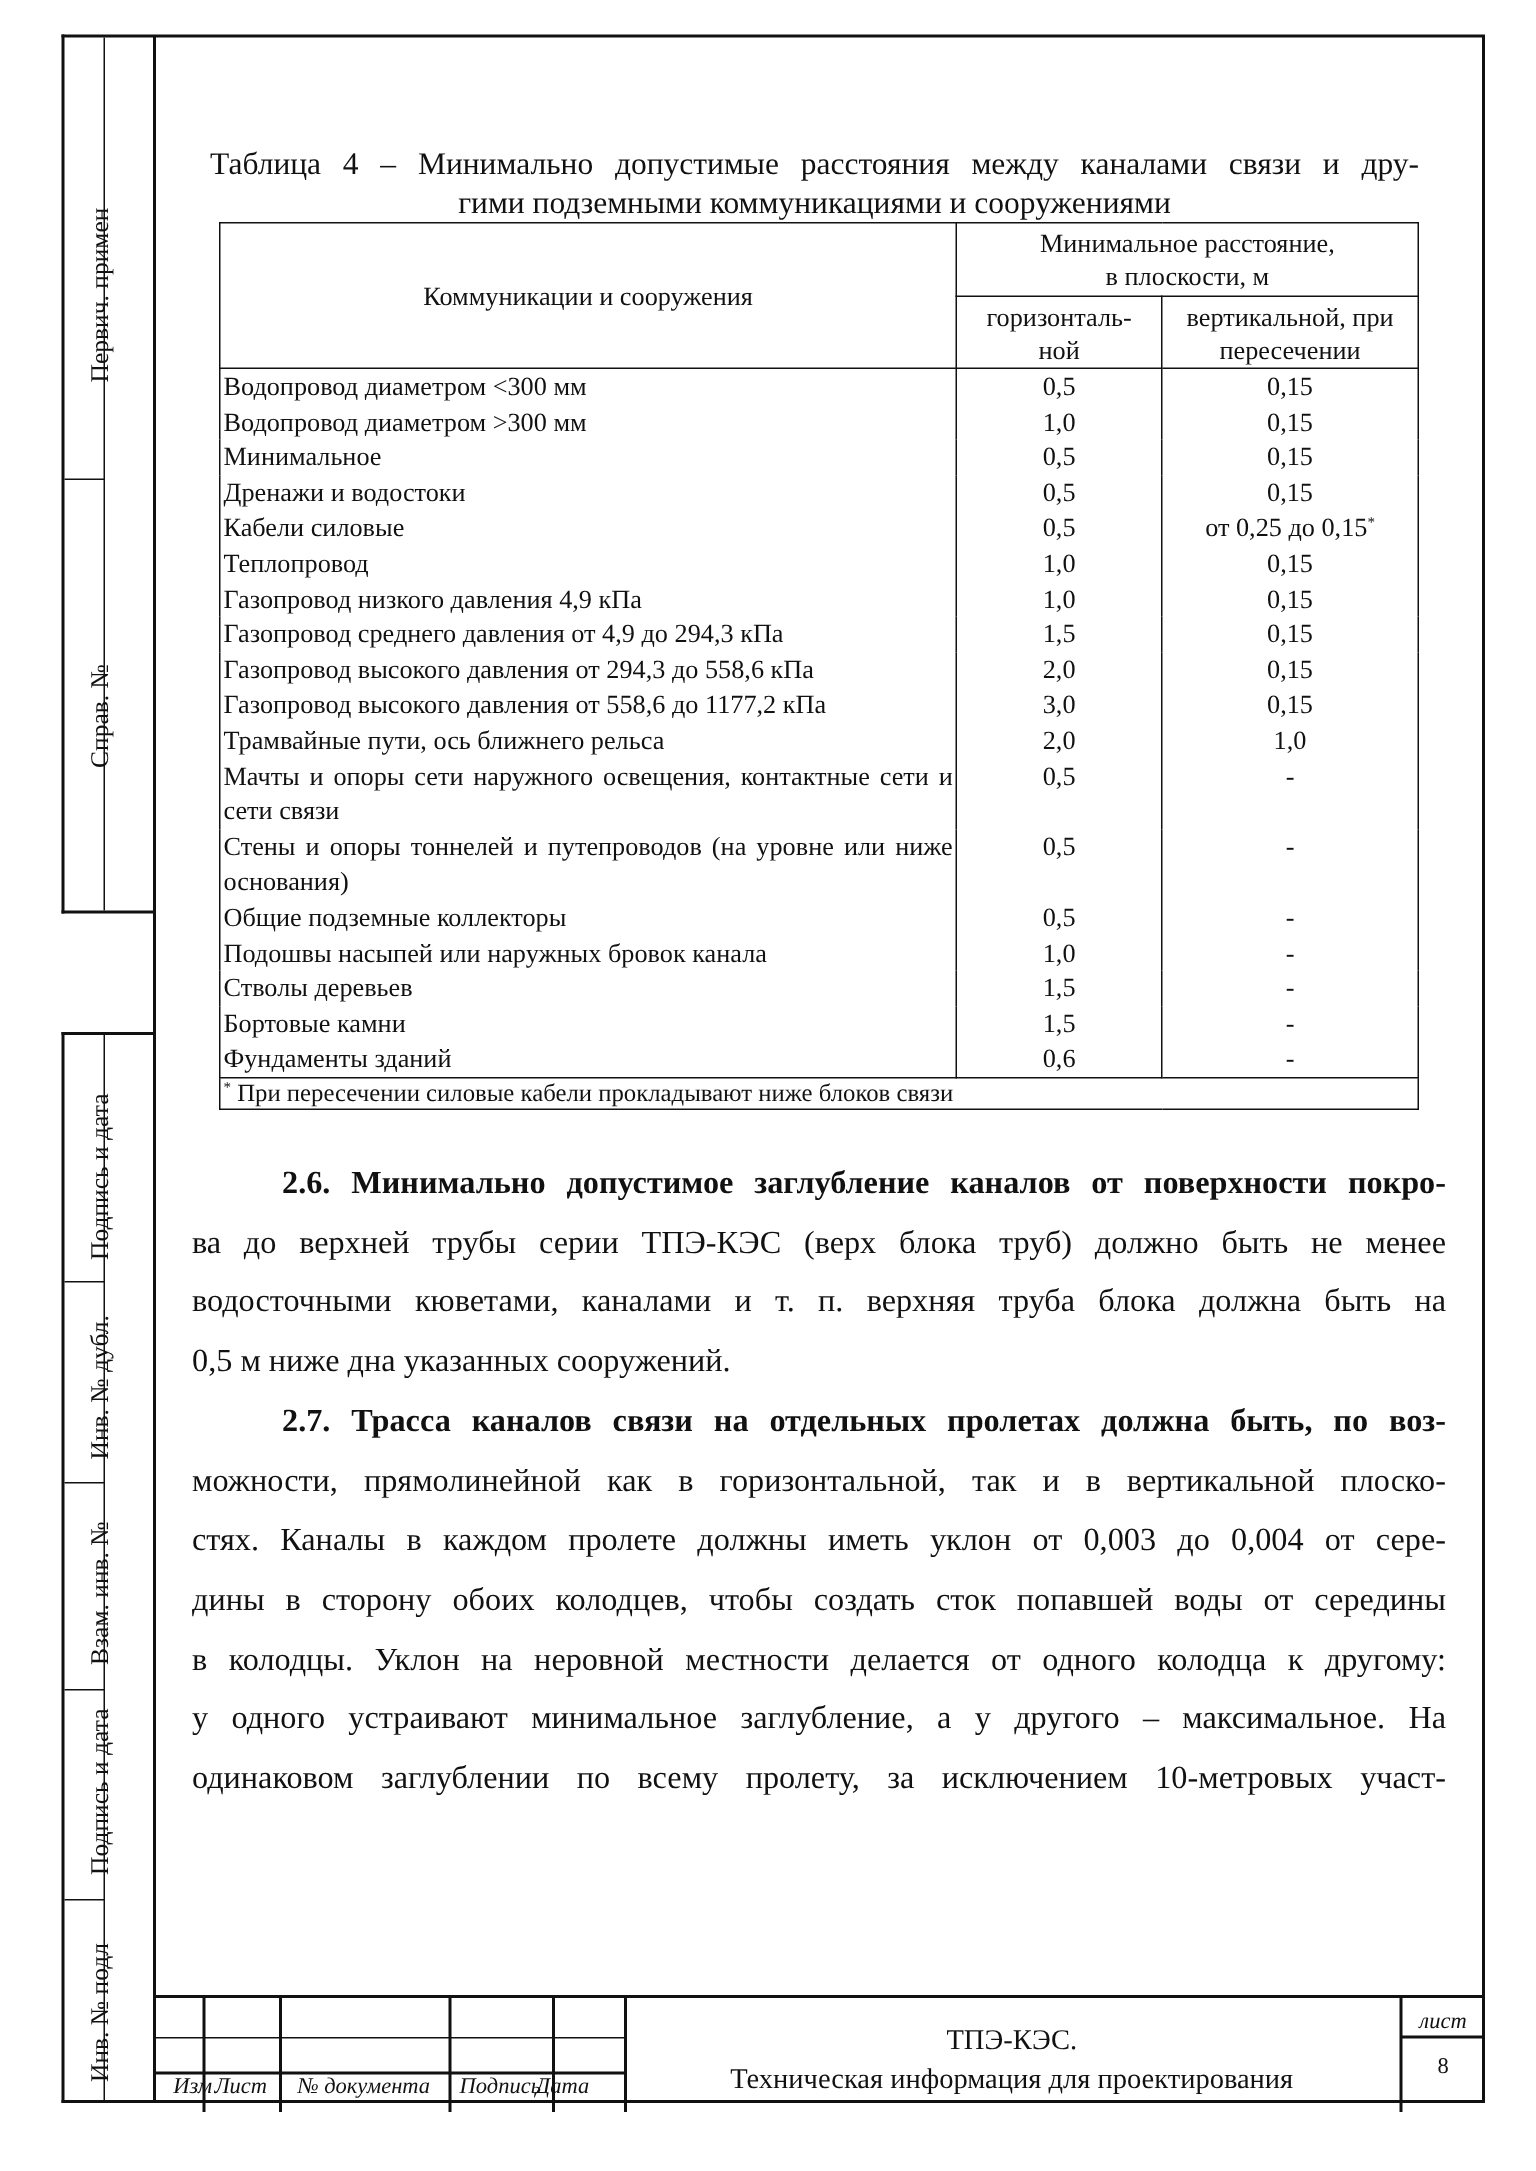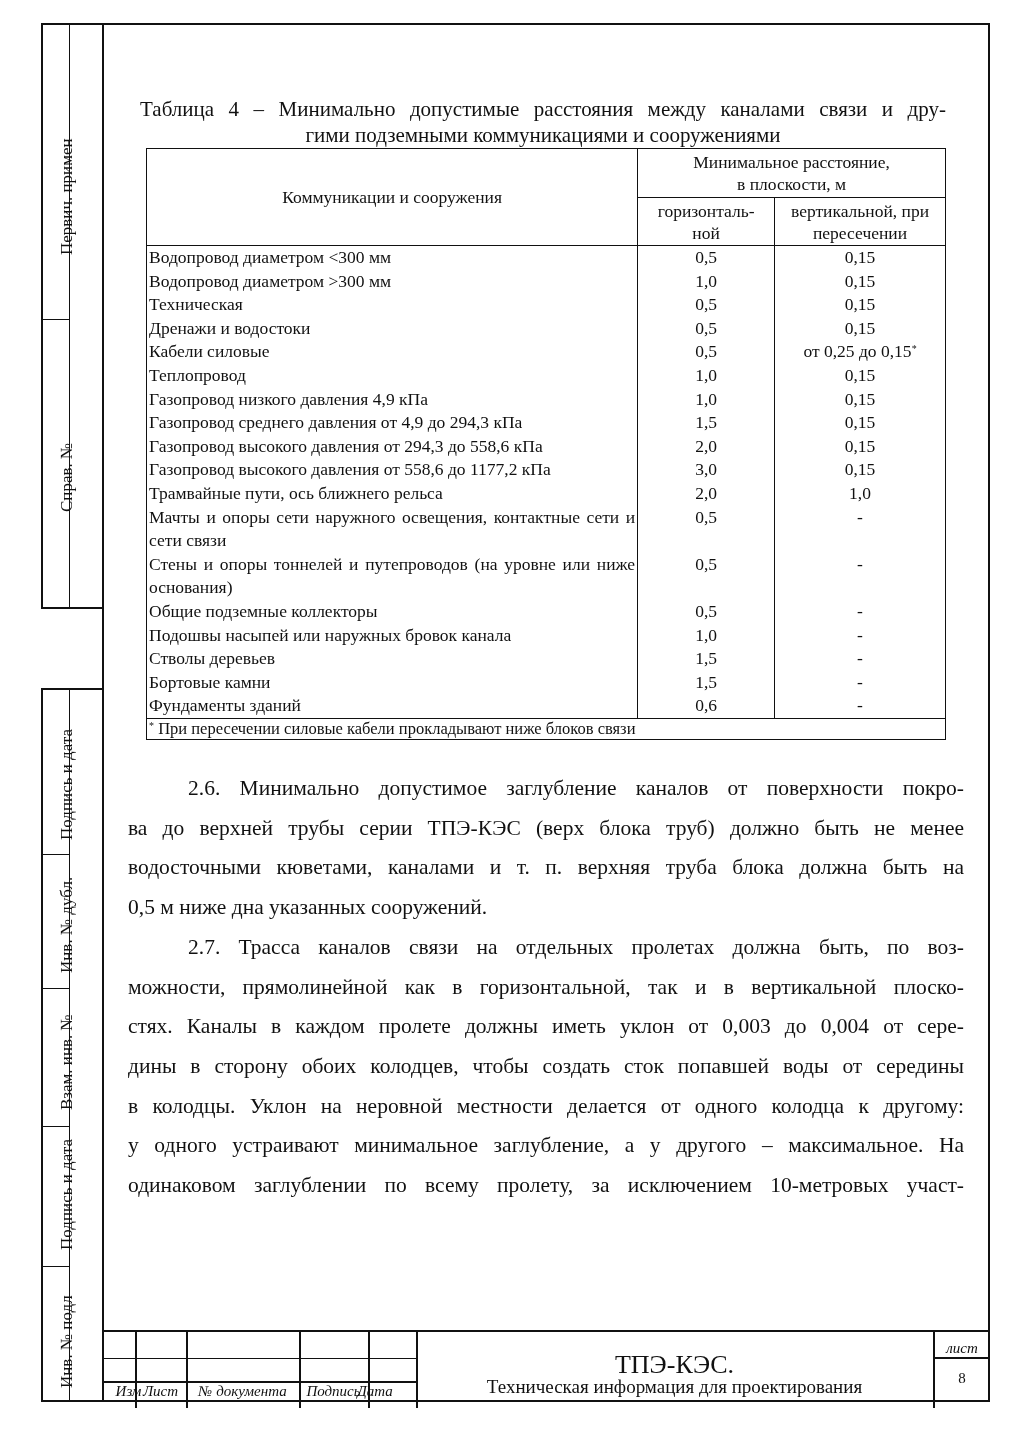--- a/index.html
+++ b/index.html
@@ -21,29 +21,29 @@
   table.t4 td, table.t4 th { border-left:1.5px solid #111; border-right:1.5px solid #111;
              padding:0 2px; vertical-align:top; font-weight:normal; }
   table.t4 th { border:1.5px solid #111; text-align:center; vertical-align:middle; line-height:22px; }
   table.t4 td.name { text-align:justify; }
   table.t4 td.c { text-align:center; }
   table.t4 tr.last td { border-bottom:1.5px solid #111;margin-top:39px; }
   table.t4 td.note { border:1.5px solid #111; font-size:16.5px; line-height:20px; }
   sup { font-size:10px; vertical-align:top; position:relative; top:-3px; }
   .para { position:absolute; left:128px; width:836px; font-size:21.5px; line-height:39.7px;
           text-align:justify; }
-  .para p { margin:0; text-indent:60px; }
+  .para p { margin:0; text-indent:60px;font-weight:bold; }
   .para p span { display:block; }
   .stamp { position:absolute; left:102px; top:1330px; width:888px; height:72px;
            border-top:2px solid #111; box-sizing:border-box; }
   .stamp .v { position:absolute; top:0; bottom:-6px; border-left:2px solid #111; }
   .stamp .h { position:absolute; left:0; width:315px; border-top:1px solid #111; }
   .stamp .hb { position:absolute; left:0; width:315px; border-top:2px solid #111; }
   .stamp .lbl { position:absolute; bottom:2px; font-style:italic; font-size:15px; text-align:center; white-space:nowrap; }
-  .stamp .title1 { position:absolute; left:315px; width:515px; top:18px; text-align:center; font-size:26px; }
+  .stamp .title1 { position:absolute; left:315px; width:515px; top:18px; text-align:center; font-size:19px; }
   .stamp .title2 { position:absolute; left:315px; width:515px; top:44px; text-align:center; font-size:19px; }
   .stamp .sheet-lbl { position:absolute; left:832px; width:56px; top:8px; text-align:center; font-style:italic; font-size:15px; }
   .stamp .sheet-num { position:absolute; left:832px; width:56px; top:38px; text-align:center; font-size:15px; }
   .stamp .sheet-h { position:absolute; left:832px; width:56px; top:25px; border-top:2px solid #111; }
 </style>
 </head>
 <body>
 
 <div class="side-col" style="top:23px;height:586px;">
   <div class="inner"></div>
@@ -102,21 +102,21 @@
         <td class="name">Водопровод диаметром &lt;300 мм</td>
         <td class="c">0,5</td>
         <td class="c">0,15</td>
       </tr>
     <tr>
         <td class="name">Водопровод диаметром &gt;300 мм</td>
         <td class="c">1,0</td>
         <td class="c">0,15</td>
       </tr>
     <tr>
-        <td class="name">Техническая</td>
+        <td class="name">Минимальное</td>
         <td class="c">0,5</td>
         <td class="c">0,15</td>
       </tr>
     <tr>
         <td class="name">Дренажи и водостоки</td>
         <td class="c">0,5</td>
         <td class="c">0,15</td>
       </tr>
     <tr>
         <td class="name">Кабели силовые</td>

